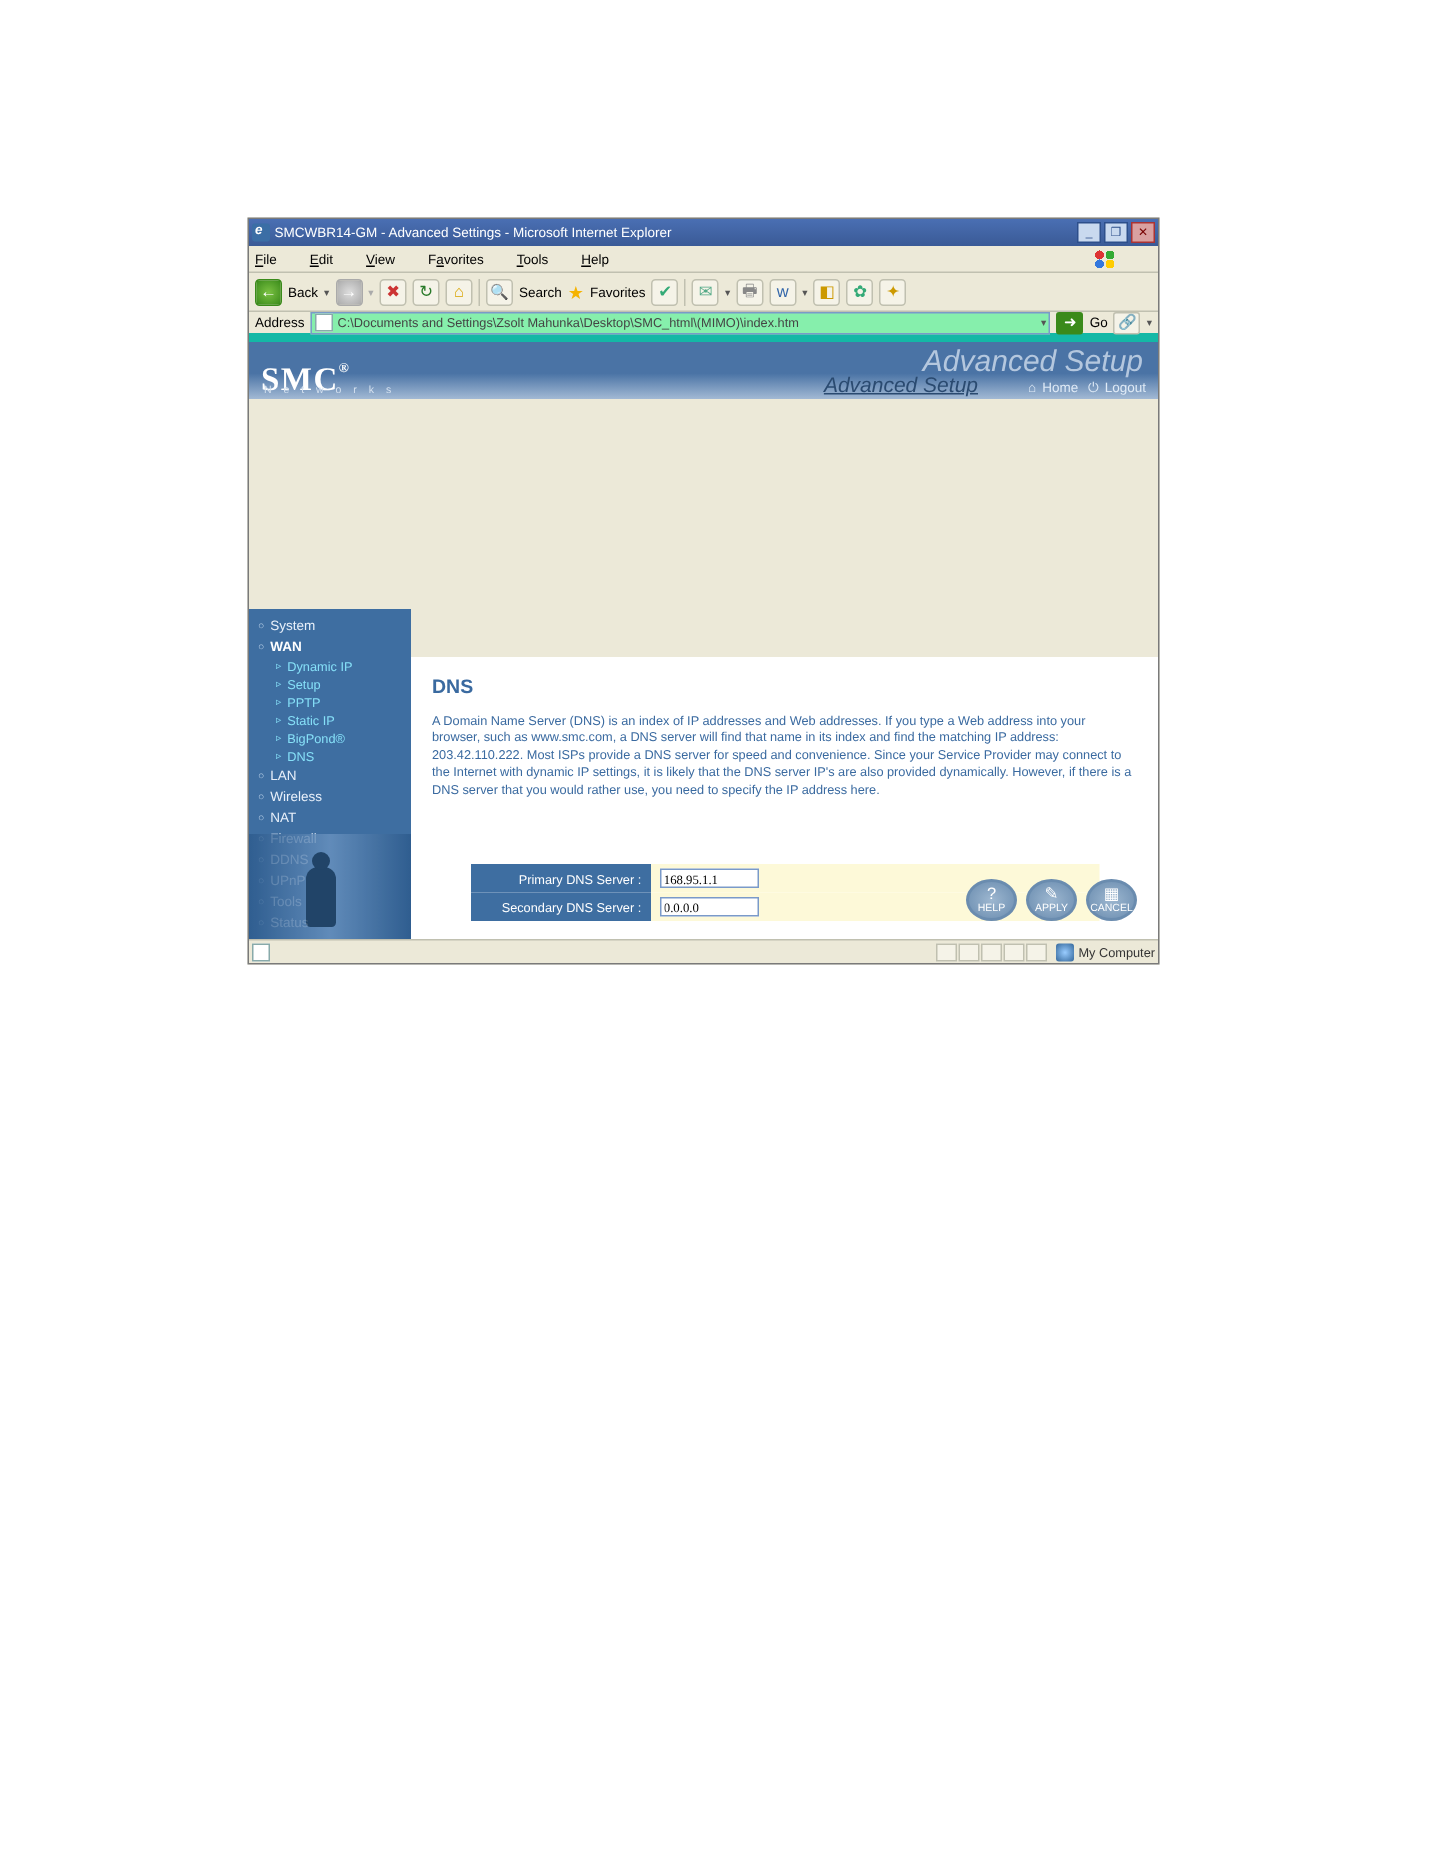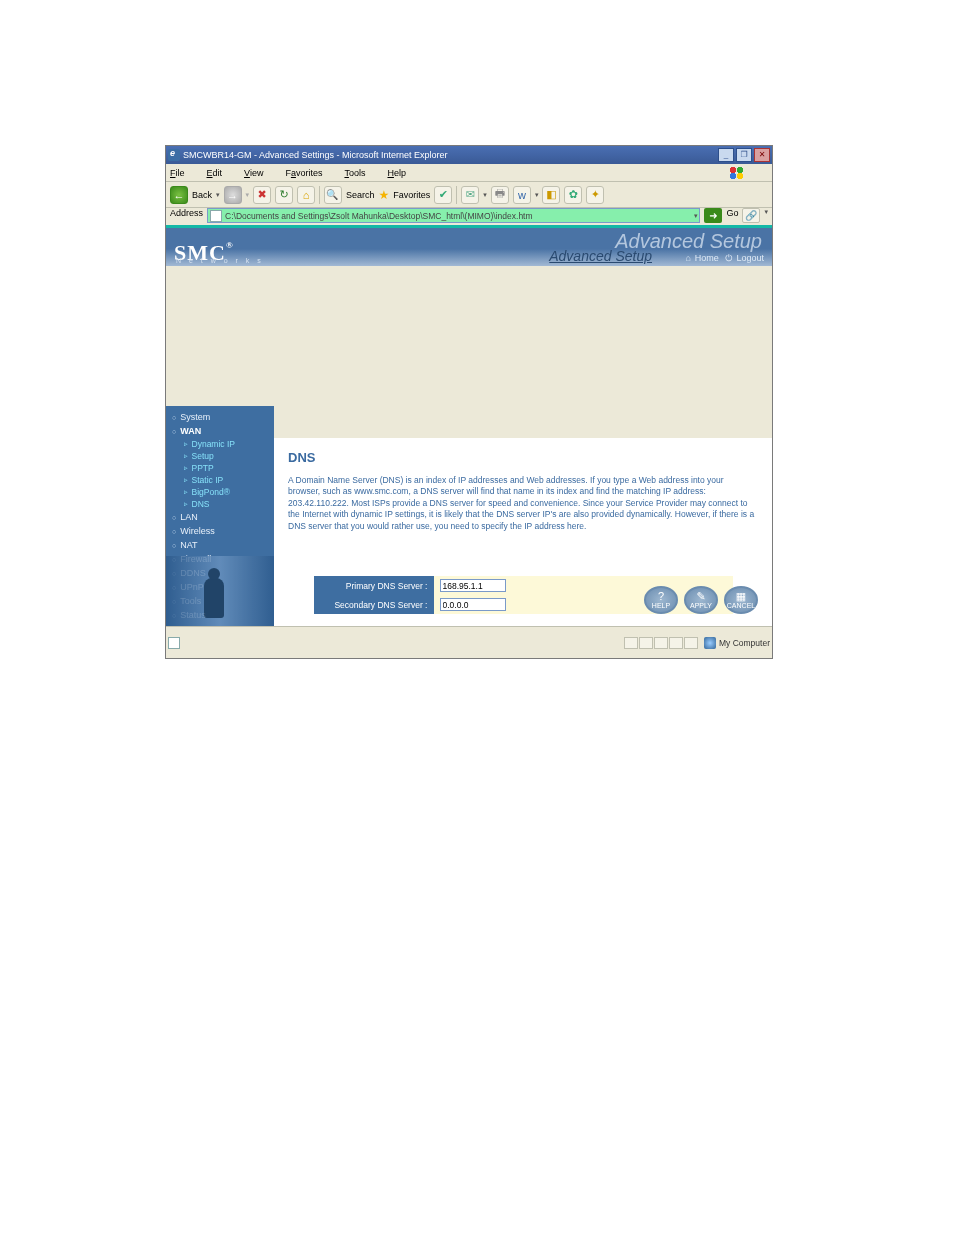--- a/index.html
+++ b/index.html
@@ -18,21 +18,21 @@
     radial-gradient(circle at 5px 4px, #d33 0 3px, transparent 3px),
     radial-gradient(circle at 12px 4px, #3a3 0 3px, transparent 3px),
     radial-gradient(circle at 5px 10px, #37d 0 3px, transparent 3px),
     radial-gradient(circle at 12px 10px, #fc0 0 3px, transparent 3px); }
   .toolbar { height:26px; background:#ece9d8; display:flex; align-items:center; padding:0 4px; gap:4px; border-bottom:1px solid #c0c0b0; font-size:9px; }
   .tbtn { width:18px; height:18px; border:1px solid #c0c0b0; border-radius:3px; background:#f5f3e8; display:flex; align-items:center; justify-content:center; font-size:11px; }
   .tbtn.green { background:radial-gradient(#7ac142,#3a8a1a); color:#fff; border-color:#3a8a1a; }
   .tbtn.grey  { background:radial-gradient(#ddd,#aaa); color:#fff; border-color:#aaa; }
   .tbtn.stop  { color:#c33; }
   .tstar { color:#f5b301; font-size:12px; }
-  .addrbar { height:20px; background:#ece9d8; display:flex; align-items:flex-start; padding:0 4px; gap:4px; border-bottom:3px solid #14b8a6; font-size:9px; }
+  .addrbar { height:20px; background:#ece9d8; display:flex; align-items:center; padding:0 4px; gap:4px; border-bottom:6px solid #14b8a6; font-size:9px; }
   .addrbar .addrlabel { color:#000; }
   .addrbar .addrbox { flex:1; height:15px; border:1px solid #7a9ac9; background:#86efac; display:flex; align-items:center; padding:0 2px; color:#444; font-size:8.5px; overflow:hidden; white-space:nowrap; }
   .addrbar .addrbox .pageicon { width:12px; height:12px; margin-right:3px; border:1px solid #8aa; background:#fff; }
   .addrbar .go { width:18px; height:15px; background:#3a8a1a; color:#fff; display:flex; align-items:center; justify-content:center; border-radius:2px; font-size:10px; }
   .addrbar .gotext { font-size:9px; }
   .addrbar .links { width:18px; height:15px; background:#f5f3e8; border:1px solid #c0c0b0; border-radius:2px; display:flex; align-items:center; justify-content:center; color:#c33; font-size:10px; }
 
   .page { display:flex; height: 360px; align-items: flex-end; }
   .brandbar { height:38px; background:linear-gradient(#4a73a5 0%, #4a73a5 55%, #a2b9d4 100%); display:flex; align-items:flex-end; position:relative; }
   .brandbar .logo { color:#fff; font-family: "Times New Roman", serif; font-weight:bold; font-size:22px; letter-spacing:1px; padding:4px 8px 0; }
@@ -53,26 +53,26 @@
   .sidebar .decor .figure { position:absolute; left:38px; bottom:8px; width:20px; height:40px; background:#1a3a5a; border-radius:8px 8px 3px 3px; }
   .sidebar .decor .figure:before { content:""; position:absolute; left:4px; top:-10px; width:12px; height:12px; background:#1a3a5a; border-radius:50%; }
 
   .content { flex:1; background:#fff; padding:12px 14px; color:#3a6aa0; font-size:9px; position:relative; }
   .content h2 { font-size:13px; font-weight:bold; margin-bottom:10px; }
   .content .desc { color:#3a6aa0; line-height:1.35; font-size:8.5px; }
   .formtable { margin:44px auto 0; width:419px; border-collapse:collapse; }
   .formtable td { padding:3px 6px; font-size:8.5px; }
   .formtable td.label { background:#3e6ea1; color:#fff; text-align:right; width:120px; }
   .formtable td.field { background:#fdf9d8; }
-  .formtable input { width:66px; height:13px; border:1px solid #7a9ac9; font-size:8.5px; padding:0 2px; background:#fff; }
+  .formtable input { width:66px; height:13px; border:1px solid #7a9ac9; font-size:8.5px; padding:0 2px; background:#fff;font-family:Liberation Serif, serif; }
   .actions { position:absolute; right:14px; bottom:12px; display:flex; gap:6px; }
   .rndbtn { width:34px; height:28px; border-radius:50%; background:radial-gradient(#9db7d0,#6a8caf); border:2px solid #6a8caf; color:#fff; font-size:7px; display:flex; flex-direction:column; align-items:center; justify-content:center; cursor:pointer; }
   .rndbtn .ico { font-size:11px; line-height:1; }
 
-  .statusbar { height:32px; background:#ece9d8; border-top:1px solid #c0c0b0; display:flex; align-items:center; font-size:8.5px; color:#333; padding:0 2px; }
+  .statusbar { height:16px; background:#ece9d8; border-top:1px solid #c0c0b0; display:flex; align-items:center; font-size:8.5px; color:#333; padding:0 2px; }
   .statusbar .pageicon { width:12px; height:12px; border:1px solid #8aa; background:#fff; margin-right:4px; }
   .statusbar .spacer { flex:1; }
   .statusbar .cell { width:14px; height:12px; border:1px solid #c0c0b0; margin-left:1px; background:#f5f3e8; }
   .statusbar .zone { margin-left:6px; display:flex; align-items:center; gap:3px; }
   .statusbar .zone .zicon { width:12px; height:12px; background:radial-gradient(#9cf,#369); border-radius:2px; }
 </style>
 </head>
 <body>
 
 <div class="window">

